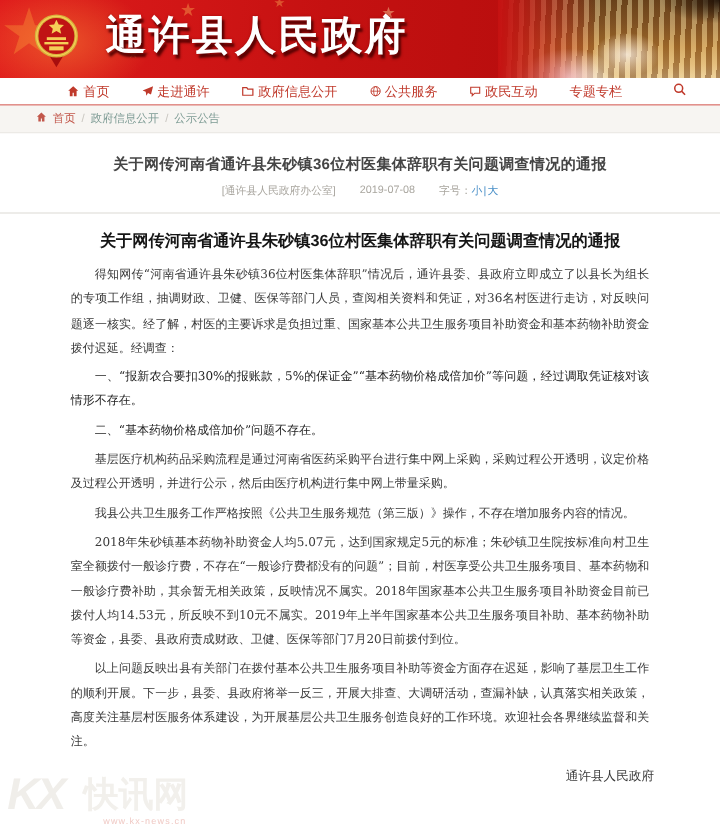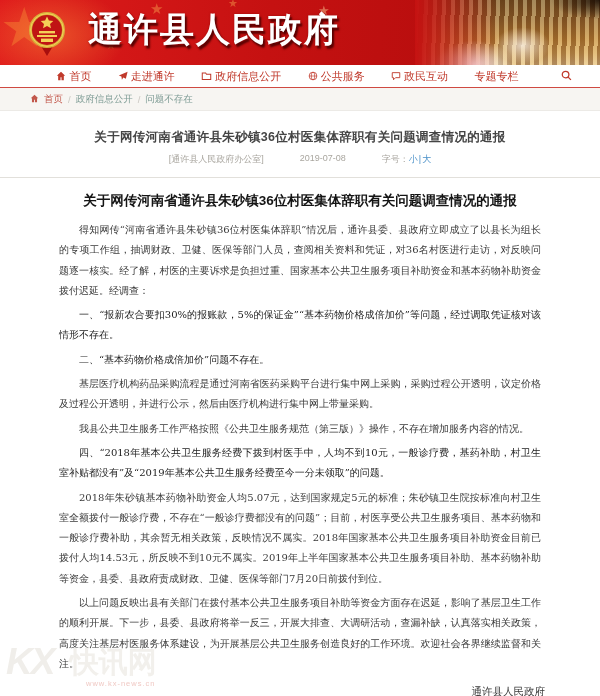--- a/index.html
+++ b/index.html
@@ -46,21 +46,21 @@
       display:flex;align-items:center;gap:5px;padding:0 0 0 30px;font-size:9.5px}
   .bc-home{color:#c2574b;text-decoration:none;cursor:pointer}
   .sep{color:#c9c6c0}
   .crumb{color:#7d9b94;text-decoration:none;cursor:pointer}
   .crumb-group{display:inline-flex;gap:5px;align-items:center}
 
   
   .content{padding:11px 55px 0;position:relative}
   .page-title{margin:7px 0;text-align:center;font-size:12.5px;font-weight:700;
               color:#454545;letter-spacing:.3px}
-  .meta{display:flex;justify-content:center;gap:36px;font-size:9px;color:#a9a69f}
+  .meta{display:flex;justify-content:center;gap:20px;font-size:9px;color:#a9a69f}
   .sizer{color:#a9a69f}
   .sz{color:#4a90c8;text-decoration:none;cursor:pointer}
   .szsep{color:#4a90c8;margin:0 1px}
   .divider{height:0;border-bottom:1px solid #e2e0db;margin:11px -55px 0}
   .heading{margin:14px 0 10px;text-align:center;font-size:13.5px;font-weight:700;color:#151515}
   .para{margin:4px;font-size:10px;line-height:20.3px;color:#3a3a3a;text-align:justify;
         text-indent:2em;font-family:"DejaVu Serif","Liberation Serif",serif}
   .para.bold{font-weight:400;color:#1d1d1d}
   .signature{margin-top:7px;text-align:right;font-size:10.5px;line-height:21px;color:#3a3a3a;
              font-family:"DejaVu Serif","Liberation Serif",serif}
@@ -174,21 +174,21 @@
     <a class="bc-home">首页</a>
     <span style="display:inline-flex;gap:5px">
 
         <span class="crumb-group">
           <span class="sep">/</span>
           <a class="crumb">政府信息公开</a>
         </span>
 
         <span class="crumb-group">
           <span class="sep">/</span>
-          <a class="crumb">问题不存在</a>
+          <a class="crumb">公示公告</a>
         </span>
       </span>
   </div>
 
   <main class="content">
     <h2 class="page-title">关于网传河南省通许县朱砂镇36位村医集体辞职有关问题调查情况的通报</h2>
     <div class="meta">
       <span>[通许县人民政府办公室]</span>
       <span>2019-07-08</span>
       <span>
@@ -204,21 +204,20 @@
         <p class="para bold">一、“报新农合要扣30%的报账款，5%的保证金”“基本药物价格成倍加价”等问题，经过调取凭证核对该情形不存在。</p>
 
 
         <p class="para bold">二、“基本药物价格成倍加价”问题不存在。</p>
 
         <p class="para">基层医疗机构药品采购流程是通过河南省医药采购平台进行集中网上采购，采购过程公开透明，议定价格及过程公开透明，并进行公示，然后由医疗机构进行集中网上带量采购。</p>
 
 
         <p class="para">我县公共卫生服务工作严格按照《公共卫生服务规范（第三版）》操作，不存在增加服务内容的情况。</p>
 
-        <p class="para bold">四、“2018年基本公共卫生服务经费下拨到村医手中，人均不到10元，一般诊疗费，基药补助，村卫生室补贴都没有”及“2019年基本公共卫生服务经费至今一分未领取”的问题。</p>
 
         <p class="para">2018年朱砂镇基本药物补助资金人均5.07元，达到国家规定5元的标准；朱砂镇卫生院按标准向村卫生室全额拨付一般诊疗费，不存在“一般诊疗费都没有的问题”；目前，村医享受公共卫生服务项目、基本药物和一般诊疗费补助，其余暂无相关政策，反映情况不属实。2018年国家基本公共卫生服务项目补助资金目前已拨付人均14.53元，所反映不到10元不属实。2019年上半年国家基本公共卫生服务项目补助、基本药物补助等资金，县委、县政府责成财政、卫健、医保等部门7月20日前拨付到位。</p>
 
         <p class="para">以上问题反映出县有关部门在拨付基本公共卫生服务项目补助等资金方面存在迟延，影响了基层卫生工作的顺利开展。下一步，县委、县政府将举一反三，开展大排查、大调研活动，查漏补缺，认真落实相关政策，高度关注基层村医服务体系建设，为开展基层公共卫生服务创造良好的工作环境。欢迎社会各界继续监督和关注。</p>
       </div>
     <div class="signature">
       <div>通许县人民政府</div>
 
     </div>
   </main>

